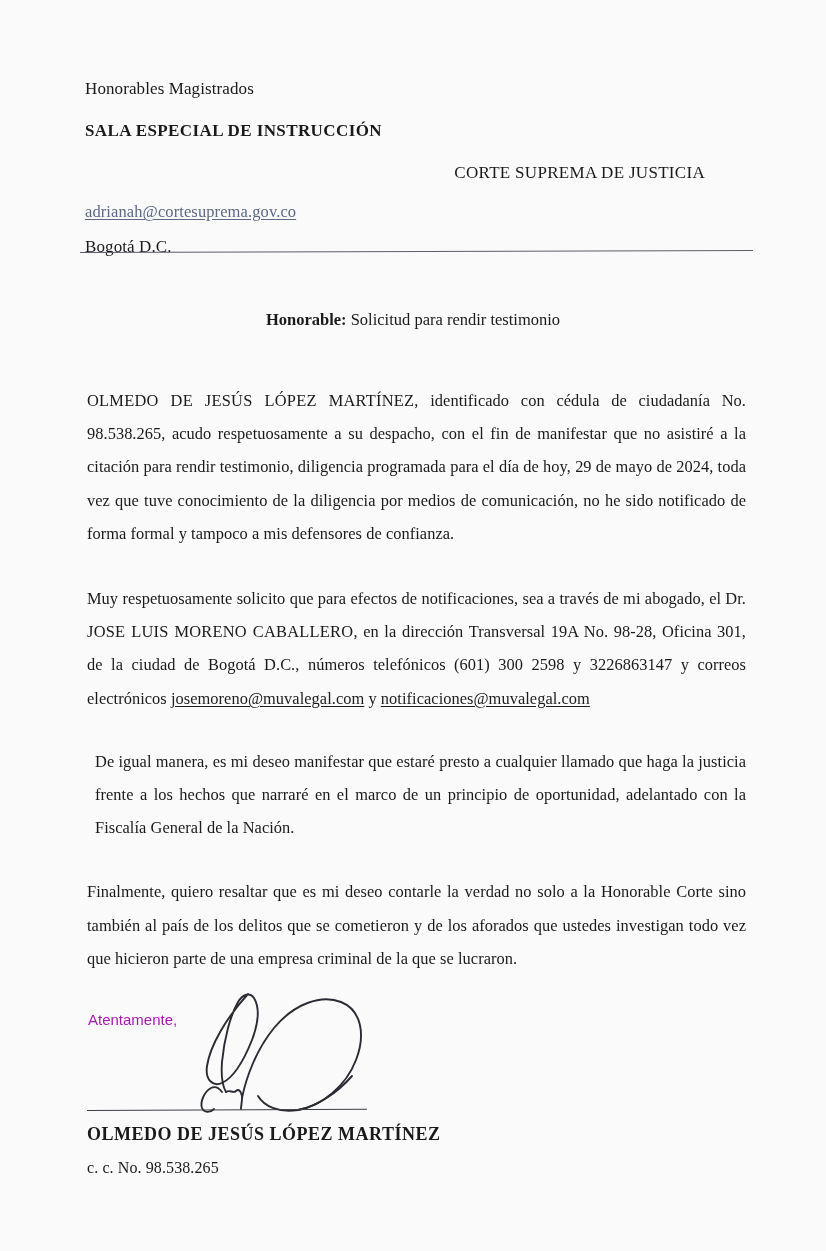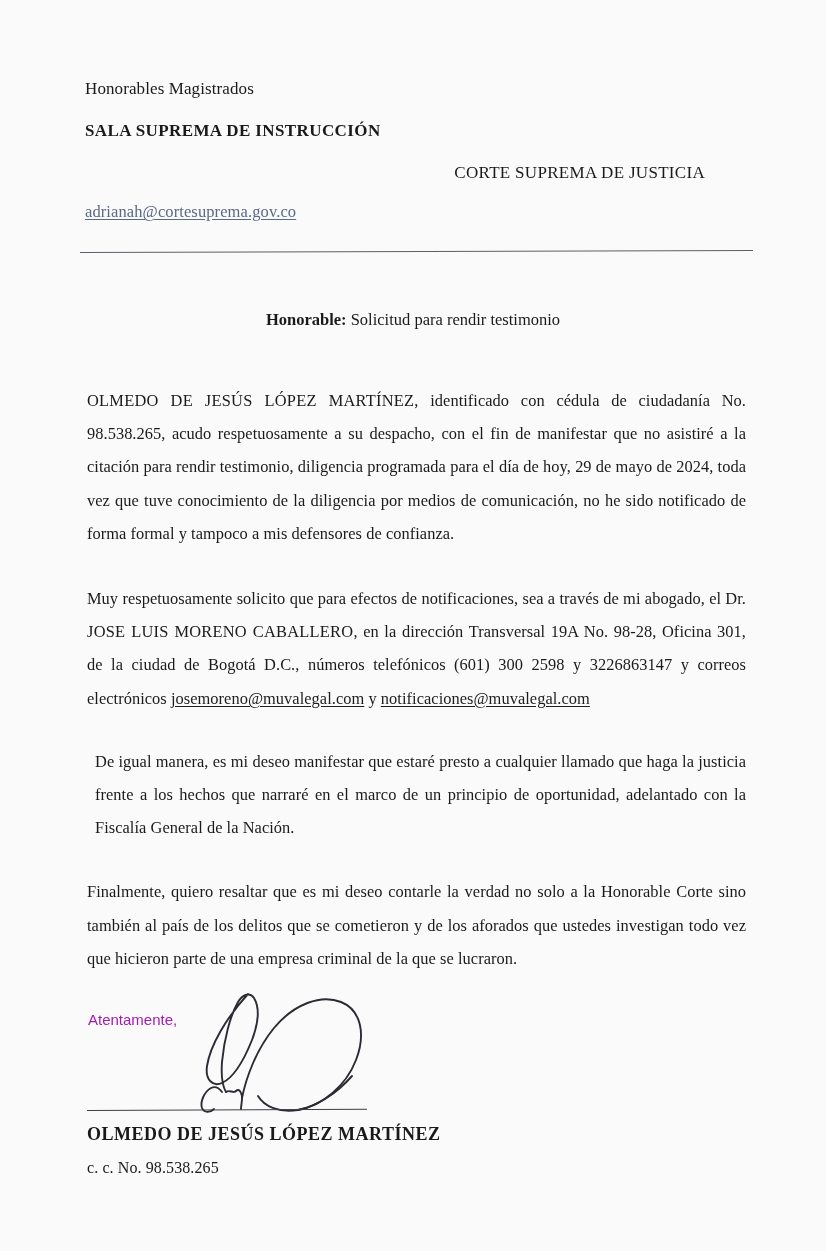--- a/index.html
+++ b/index.html
@@ -154,23 +154,24 @@
     letter-spacing: 0.1px;
   }
 </style>
 </head>
 <body>
 
 <div class="page">
 
   <div class="header">
     <div class="hline">Honorables Magistrados</div>
-    <div class="hline bold">SALA SUPREMA DE INSTRUCCIÓN</div>
+    <div class="hline bold">SALA ESPECIAL DE INSTRUCCIÓN</div>
     <div class="hline caps">CORTE SUPREMA DE JUSTICIA</div>
     <div class="hline mail-line"><a class="mail-link-header" href="#">adrianah@cortesuprema.gov.co</a></div>
+    <div class="hline city">Bogotá D.C.</div>
   </div>
 
   <div class="rule-top"></div>
 
   <div class="reference">
     <span class="ref-label">Honorable:</span><span> Solicitud para rendir testimonio</span>
   </div>
 
   <div class="body-text">
 

